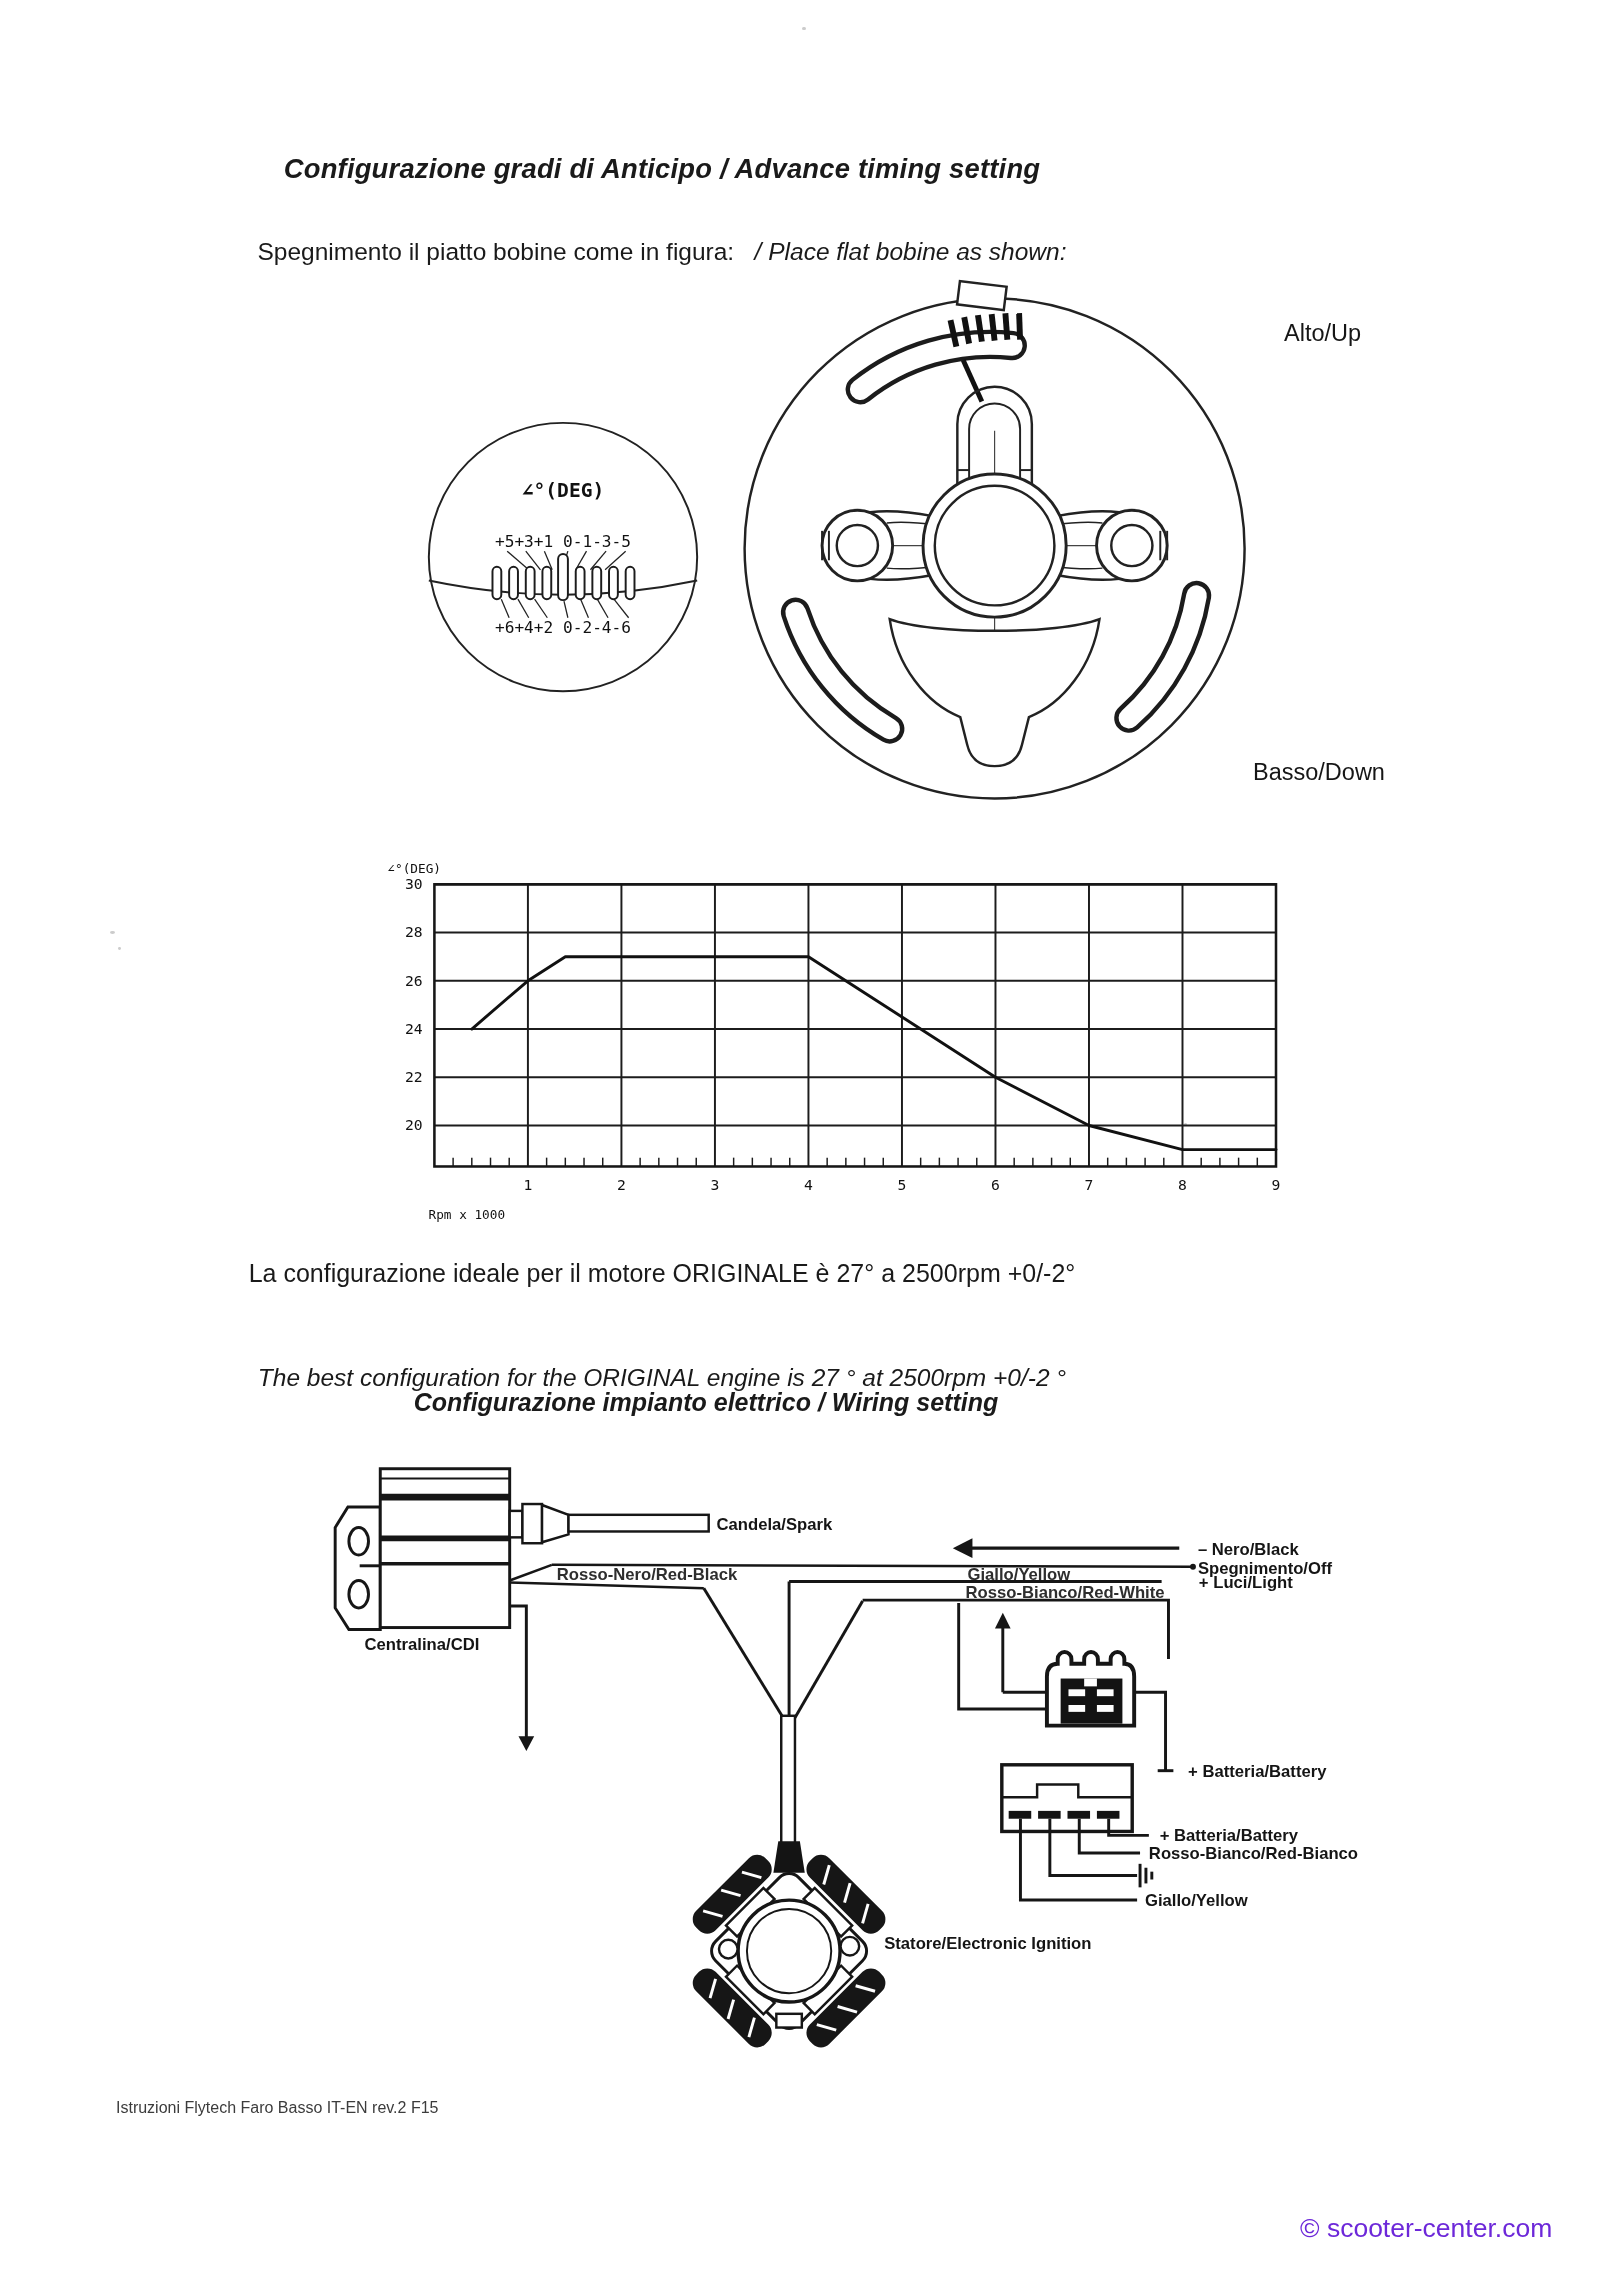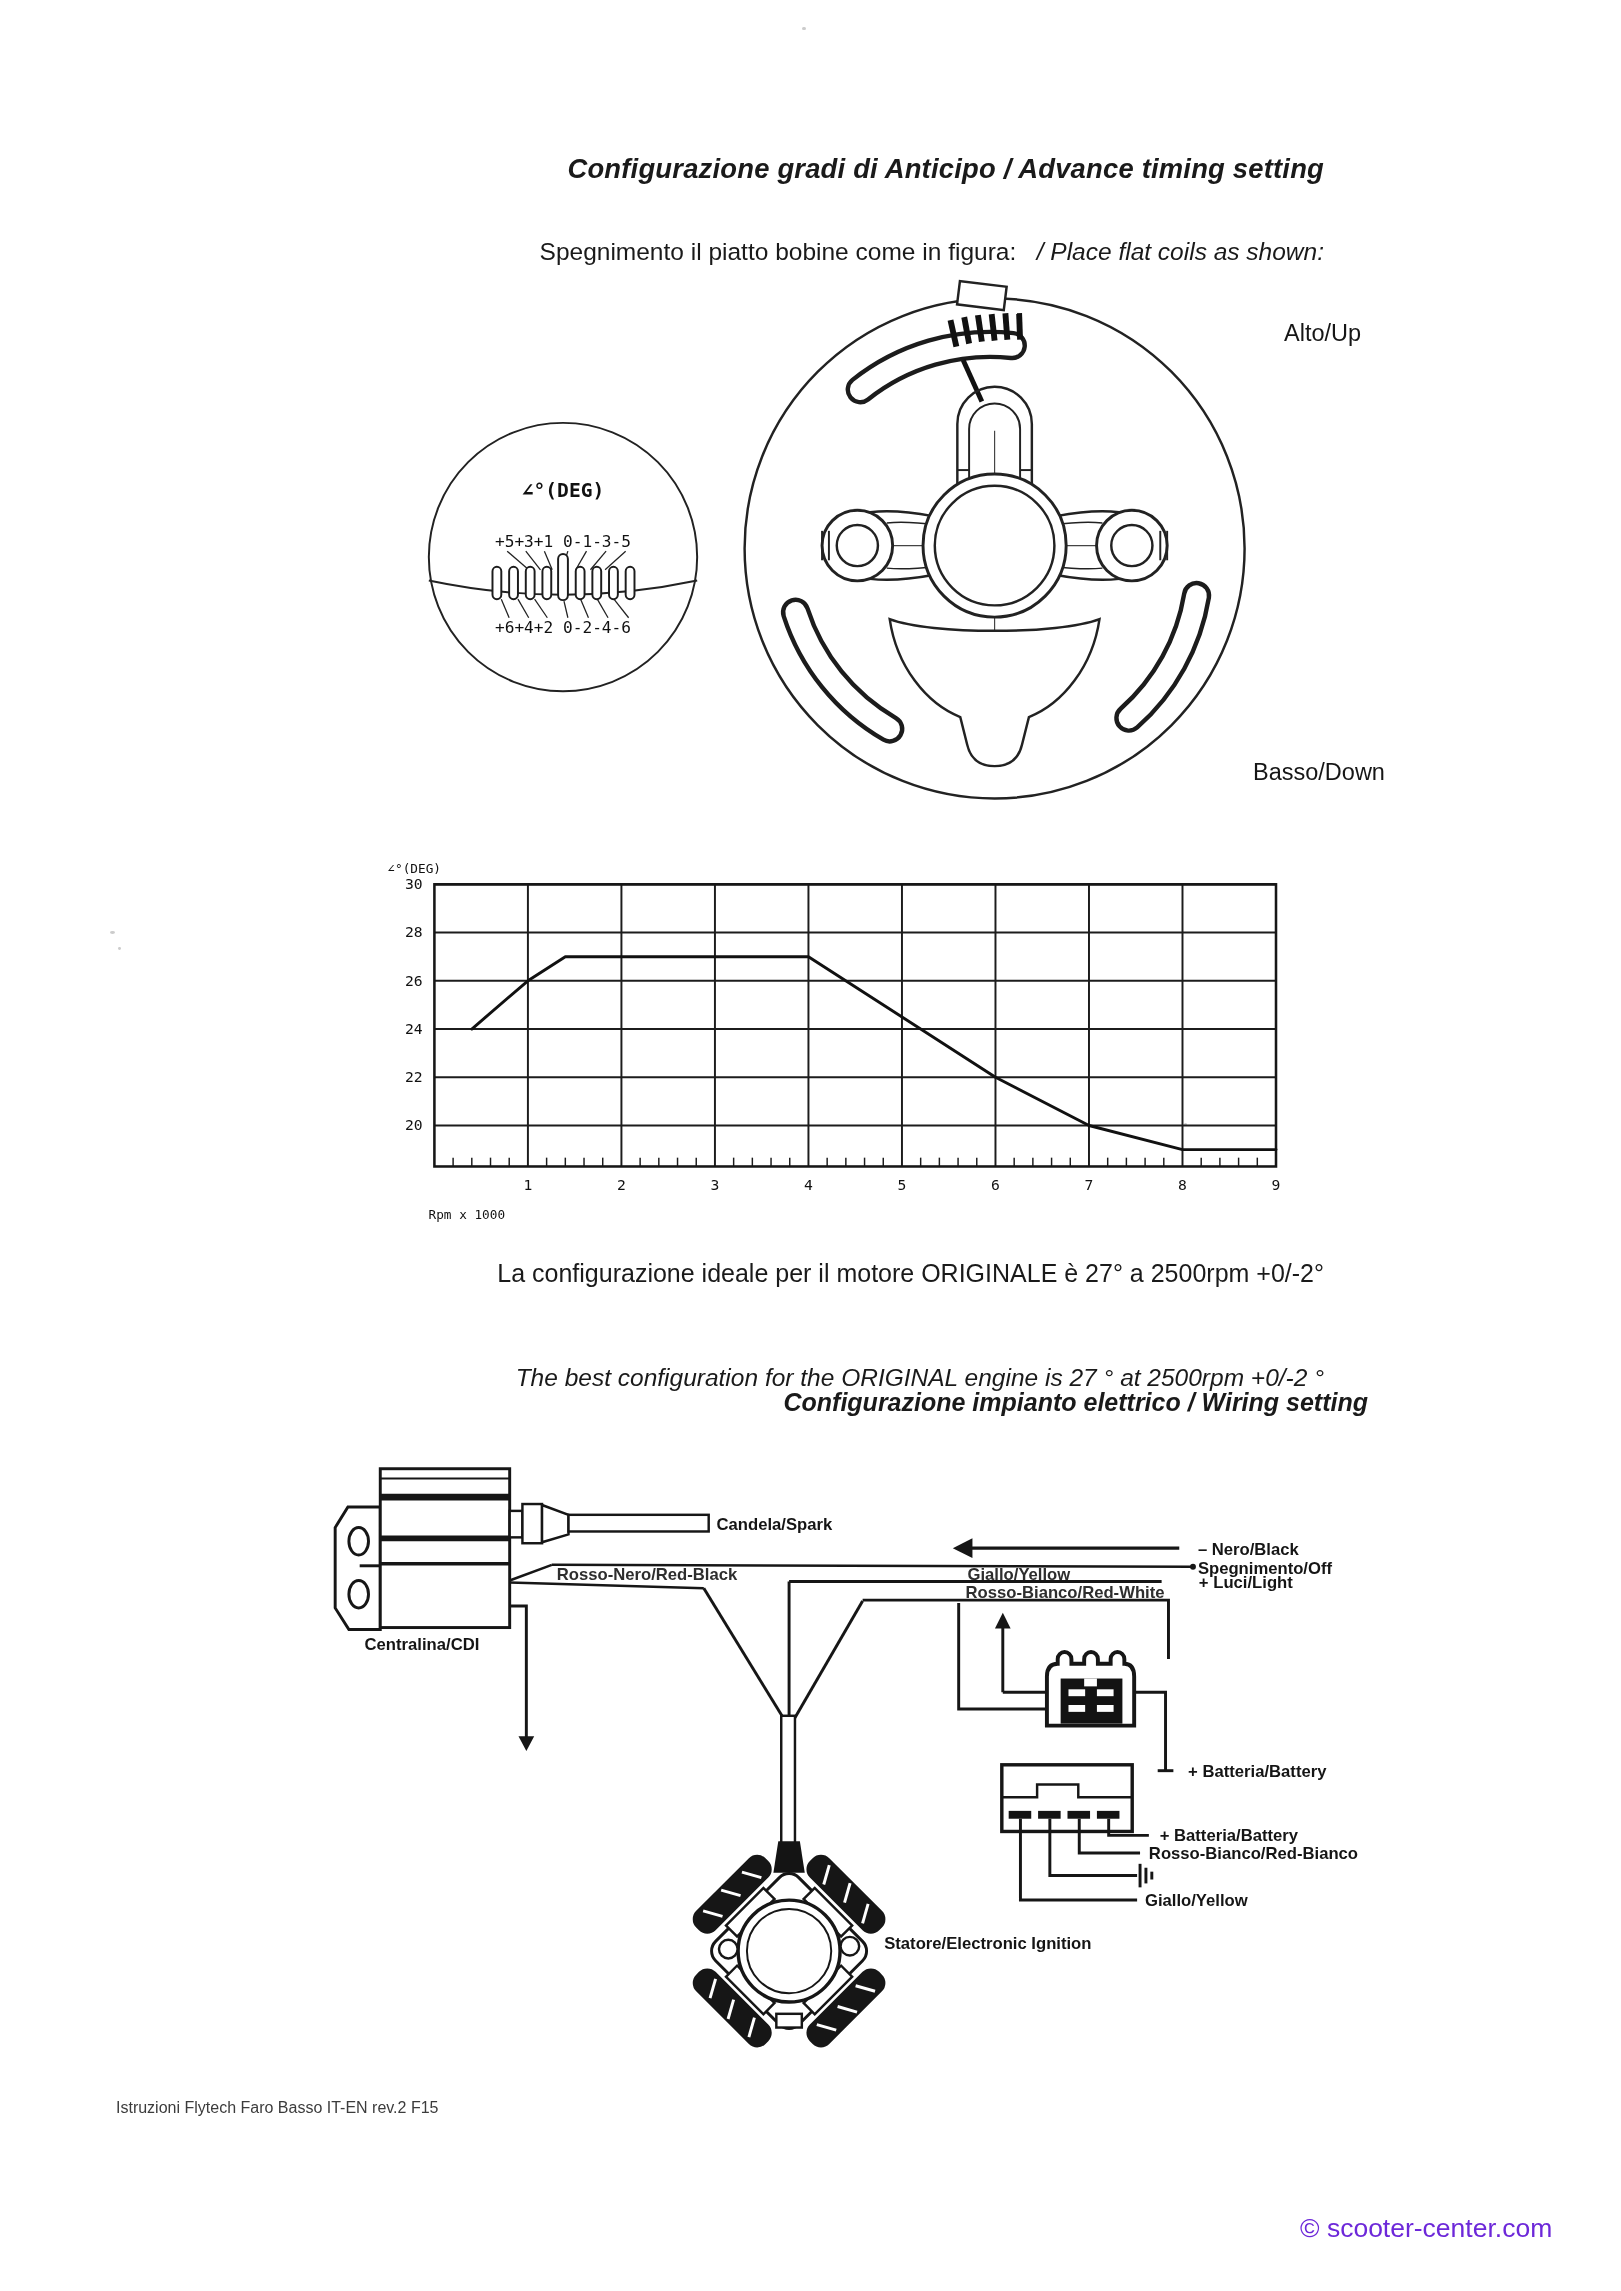--- a/index.html
+++ b/index.html
@@ -1,19 +1,19 @@
 <!DOCTYPE html>
 <html><head>
 <meta charset="utf-8">
 <style>
   html,body{margin:0;padding:0;background:#e8e8e8;}
   .page{position:relative;width:1621px;height:2292px;background:#ffffff;overflow:hidden;
         font-family:"Liberation Sans",sans-serif;color:#1a1a1a;}
   .abs{position:absolute;}
-  .ctr{left:0;width:1324px;text-align:right;}
+  .ctr{left:0;width:1324px;text-align:center;}
   .title1{font-size:27.4px;font-weight:bold;font-style:italic;letter-spacing:0.2px;}
   .subtitle{font-size:24.5px;}
   .subtitle .it{font-style:italic;}
   .note-it{font-size:25px;}
   .note-en{font-size:24.5px;font-style:italic;}
   .title2{font-size:25px;font-weight:bold;font-style:italic;padding-left:44px;}
   .figlabel{font-size:23.5px;color:#161616;}
   .footer-doc{font-size:16px;color:#3c3c3c;}
   .copyright{font-size:26.5px;color:#6d28d9;}
   svg{position:absolute;overflow:visible;}
@@ -32,21 +32,21 @@
 
   <div class="speck abs" style="left:802px;top:26.5px;width:3.9px;height:3.9px;"></div>
   <div class="speck abs" style="left:110px;top:931px;width:4.9px;height:2.9px;"></div>
   <div class="speck abs" style="left:118px;top:947px;width:2.9px;height:2.9px;"></div>
   <div class="speck abs" style="left:1184px;top:1123px;width:2.9px;height:2.9px;"></div>
 
   <div class="abs ctr title1" style="top:153px;">Configurazione gradi di Anticipo / Advance timing setting</div>
   <div class="abs ctr subtitle" style="top:238px;">
     <span>Spegnimento il piatto bobine come in figura:</span>
     <span>&nbsp;</span>
-    <span class="it">/ Place flat coils as shown:</span>
+    <span class="it">/ Place flat bobine as shown:</span>
   </div>
 
   <svg style="left:421px;top:417px;" width="284" height="284" viewBox="0 0 290 290">
     <circle cx="145" cy="143" r="137" fill="none" stroke="#222" stroke-width="2"></circle>
     <path d="M 8 167 Q 145 196 282 167" fill="none" stroke="#222" stroke-width="2"></path>
     <text x="145" y="82" text-anchor="middle" class="plt" style="font-size:20px;font-weight:bold;">∠°(DEG)</text>
     <text x="145" y="133" text-anchor="middle" class="plt" style="font-size:16.5px;">+5+3+1 0-1-3-5</text>
     <text x="145" y="221" text-anchor="middle" class="plt" style="font-size:16.5px;">+6+4+2 0-2-4-6</text>
 
     <g stroke="#222" stroke-width="1.3">

